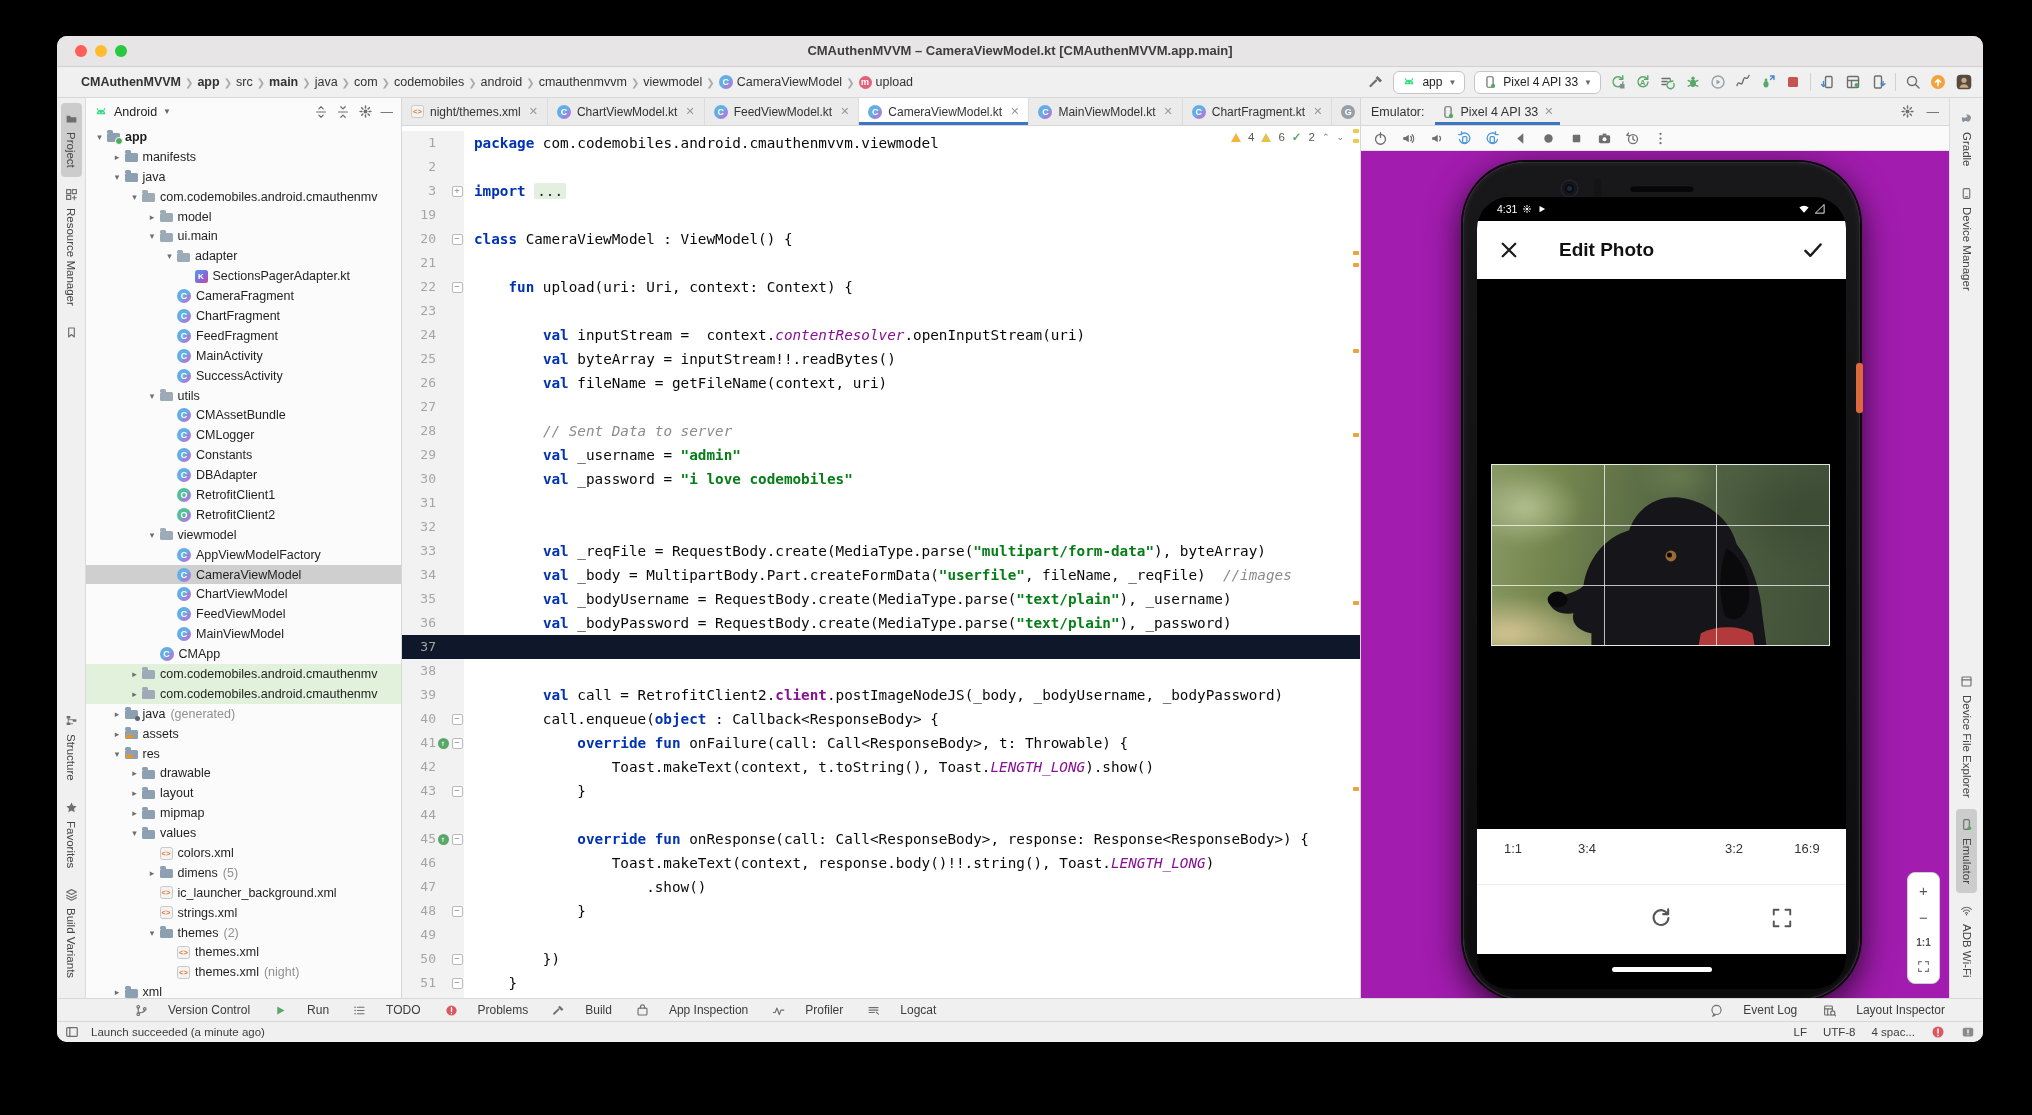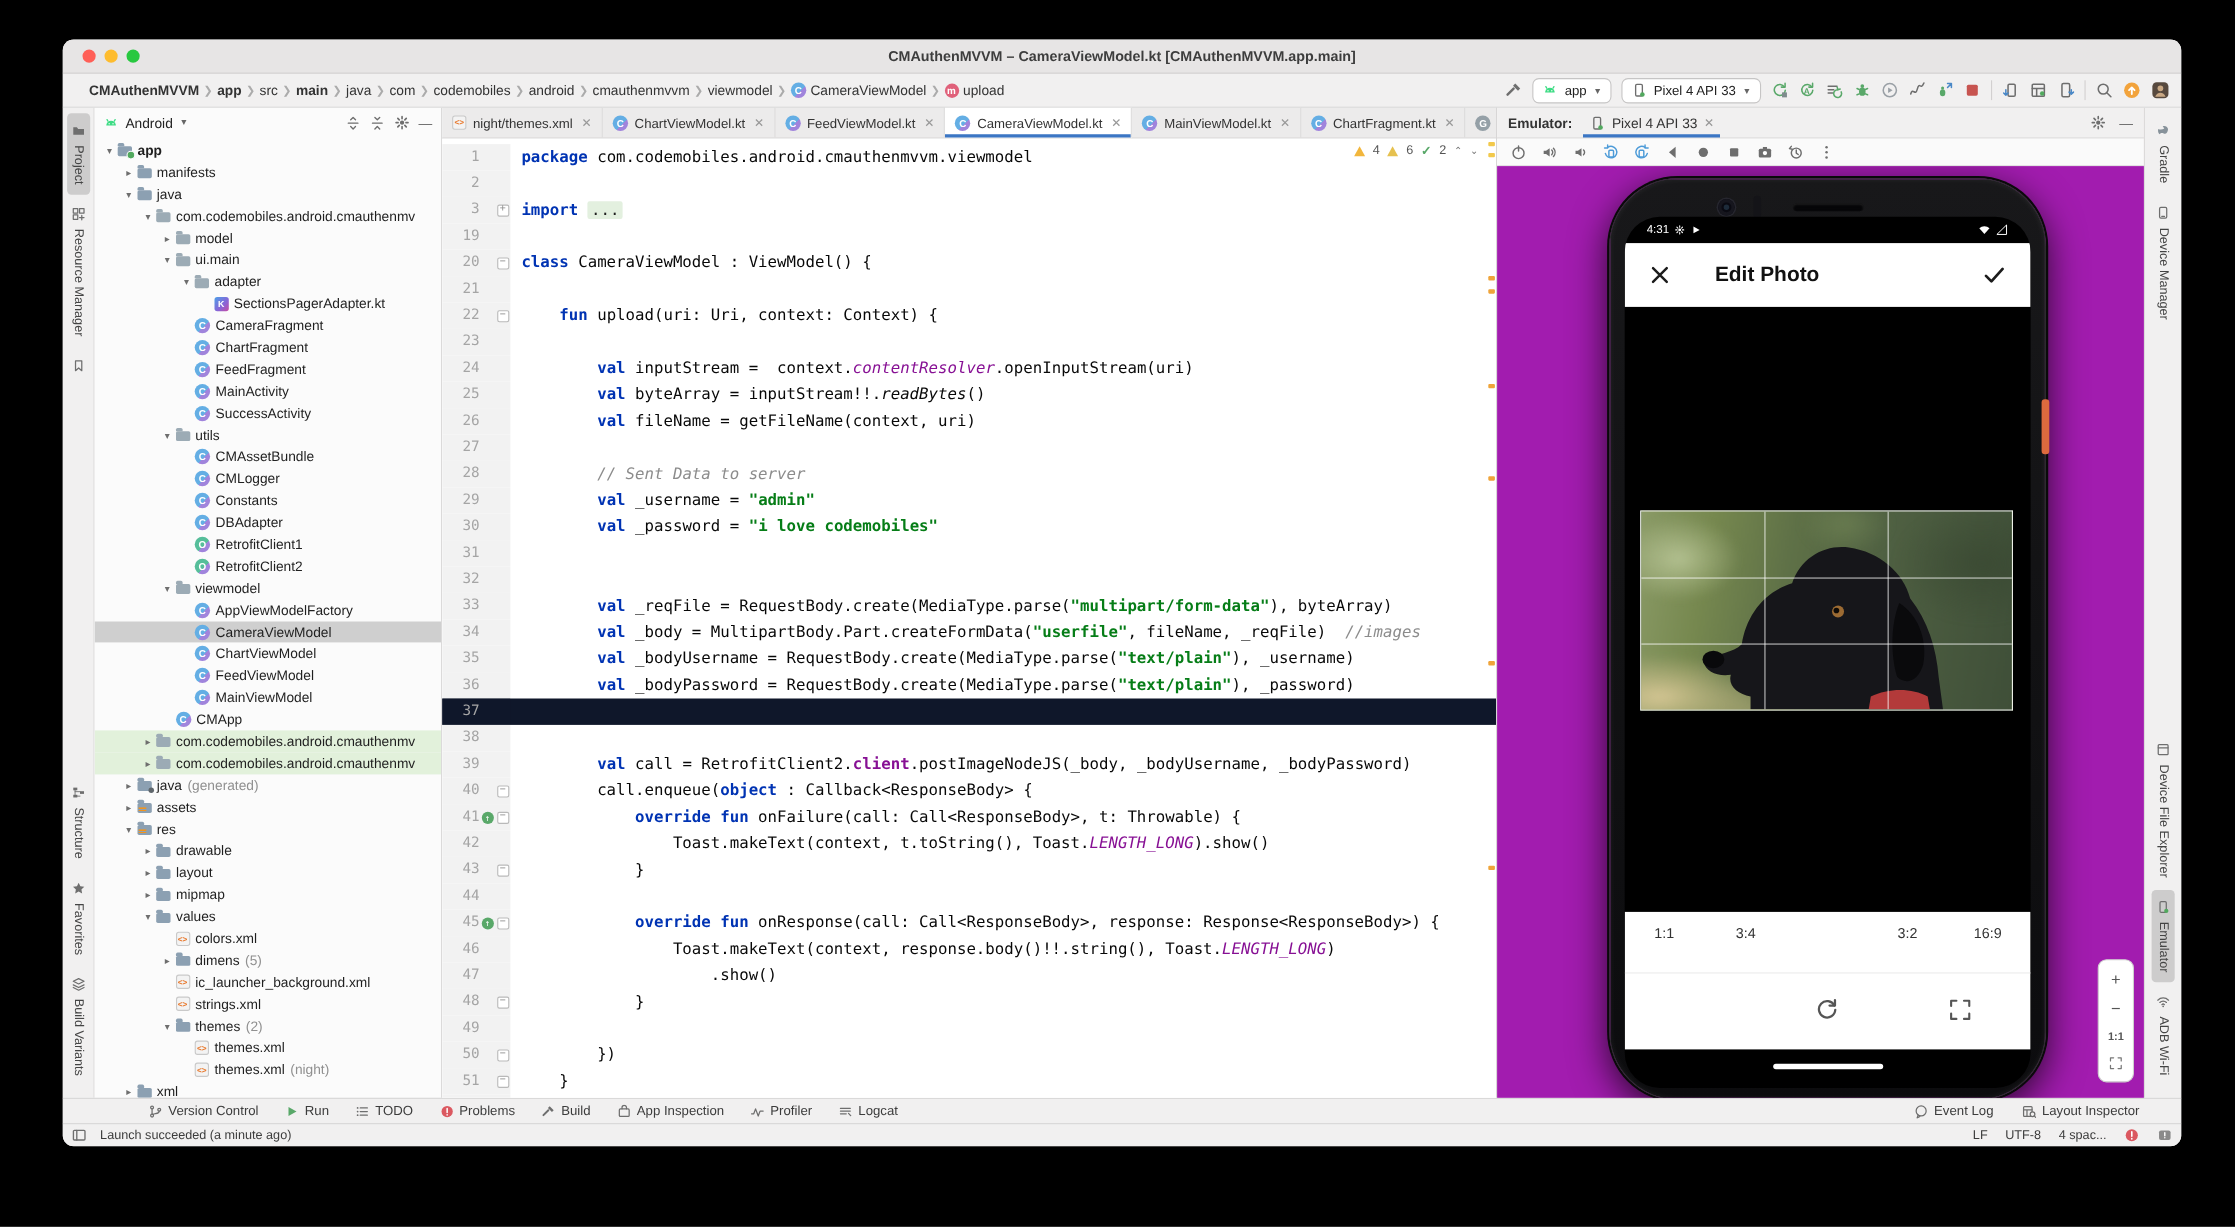--- a/index.html
+++ b/index.html
@@ -77,31 +77,31 @@
   .gslot{width:14px;display:flex;align-items:center;justify-content:center;}
   .ovr{width:11px;height:11px;border-radius:50%;background:#59A869;color:#fff;font-size:8px;line-height:11px;text-align:center;}
   .fm{width:9px;height:9px;border:1px solid #B9B9B9;background:#fff;color:#8C8C8C;font-size:9px;line-height:7px;text-align:center;border-radius:2px;}
   .src{padding-left:10px;color:#080808;}
   .cline.caret .gut,.cline.caret{background:#0f172a;}
   .tk-k{color:#0033B3;font-weight:700;}
   .tk-s{color:#067D17;font-weight:700;}
   .tk-c{color:#8C8C8C;font-style:italic;}
   .tk-p{color:#871094;font-style:italic;}
   .tk-pb{color:#871094;font-weight:700;}
-  .tk-i{font-style:italic;}
+  .tk-i{}
   .tk-n{color:#871094;font-style:italic;}
   .tk-f{background:#E3F0DF;border-radius:2px;padding:0 3px;color:#1f1f1f;}
   .inspect{position:absolute;top:4px;right:16px;display:flex;align-items:center;gap:7px;font-size:11.5px;color:#555;z-index:5;}
   .wtri{width:0;height:0;border-left:5px solid transparent;border-right:5px solid transparent;border-bottom:9px solid #F2B63C;display:inline-block;}
   .scrollmarks{position:absolute;top:0;right:1px;width:6px;bottom:0;z-index:4;}
   .smark{position:absolute;right:0;width:6px;height:4px;border-radius:1px;}
   
   .emulator{width:588px;flex:0 0 auto;display:flex;flex-direction:column;border-left:1px solid #D8D6D6;min-width:0;}
   .ehead{height:27px;background:#F1F0F0;border-bottom:1px solid #D8D6D6;display:flex;align-items:stretch;gap:10px;padding:0 10px;font-size:12.5px;color:#333;flex:0 0 auto;}
-  .ehead .lbl{align-self:center;font-weight:bold;}
+  .ehead .lbl{align-self:center;}
   .emtab{display:flex;align-items:center;gap:6px;padding:0 6px;box-shadow:inset 0 -3px 0 #3B76C4;}
   .emtab .x{color:#999;font-size:11px;}
   .ehead-icons{margin-left:auto;display:flex;gap:12px;align-items:center;}
   .etools{height:24px;background:#FAFAFA;border-bottom:1px solid #E2E2E2;display:flex;align-items:center;gap:13px;padding:0 12px;flex:0 0 auto;}
   .escene{flex:1;position:relative;background:#a21caf;overflow:hidden;}
   .phone{position:absolute;left:102px;top:11px;width:395px;height:836px;border-radius:62px;
          background:linear-gradient(#18181a,#0c0c0e);border:1px solid #2c2c2e;
          box-shadow:0 0 0 2px #0a0a0a,0 10px 35px rgba(0,0,0,.8),inset 0 0 6px rgba(255,255,255,.07);}
   .powerbtn{position:absolute;right:-4px;top:200px;width:7px;height:50px;background:#DD6A3E;border-radius:3px;}
   .cam{position:absolute;left:98px;top:18px;width:15px;height:15px;border-radius:50%;background:#0a0a12;
@@ -131,21 +131,21 @@
   .sheetdiv{position:absolute;left:0;right:0;top:55px;height:1px;background:#ECECEC;}
   .ptool{position:absolute;top:78px;transform:translateX(-50%);width:22px;height:22px;}
   .homebar{position:absolute;bottom:17px;left:50%;transform:translateX(-50%);width:100px;height:5px;border-radius:3px;background:#fff;}
   .zoomctl{position:absolute;left:546px;top:721px;width:33px;height:112px;background:#fff;border:1px solid #CFCFCF;border-radius:8px;
            display:flex;flex-direction:column;align-items:center;justify-content:space-around;padding:4px 0;box-sizing:border-box;}
   .zbtn{font-size:15px;color:#555;line-height:1;}
   .zbtn.small{font-size:10px;font-weight:700;}
   
   .twbar{height:22px;background:#F1F0F0;border-top:1px solid #D8D6D6;display:flex;align-items:center;font-size:12px;color:#3C3C3C;
          padding:0 38px 0 78px;gap:24px;flex:0 0 auto;}
-  .twitem{display:flex;align-items:center;gap:5px;}
+  .twitem{display:flex;align-items:center;gap:20px;}
   .tw-right{margin-left:auto;display:flex;gap:26px;}
   .sbar{height:20px;background:#F1F0F0;border-top:1px solid #D8D6D6;display:flex;align-items:center;font-size:11.5px;color:#3C3C3C;
         padding:0 8px;gap:12px;flex:0 0 auto;}
   .sbar-right{margin-left:auto;display:flex;align-items:center;gap:16px;}
   
   .ico{display:inline-block;flex:0 0 auto;}
   .ico svg{width:100%;height:100%;display:block;}
 </style>
 </head>
 <body>

